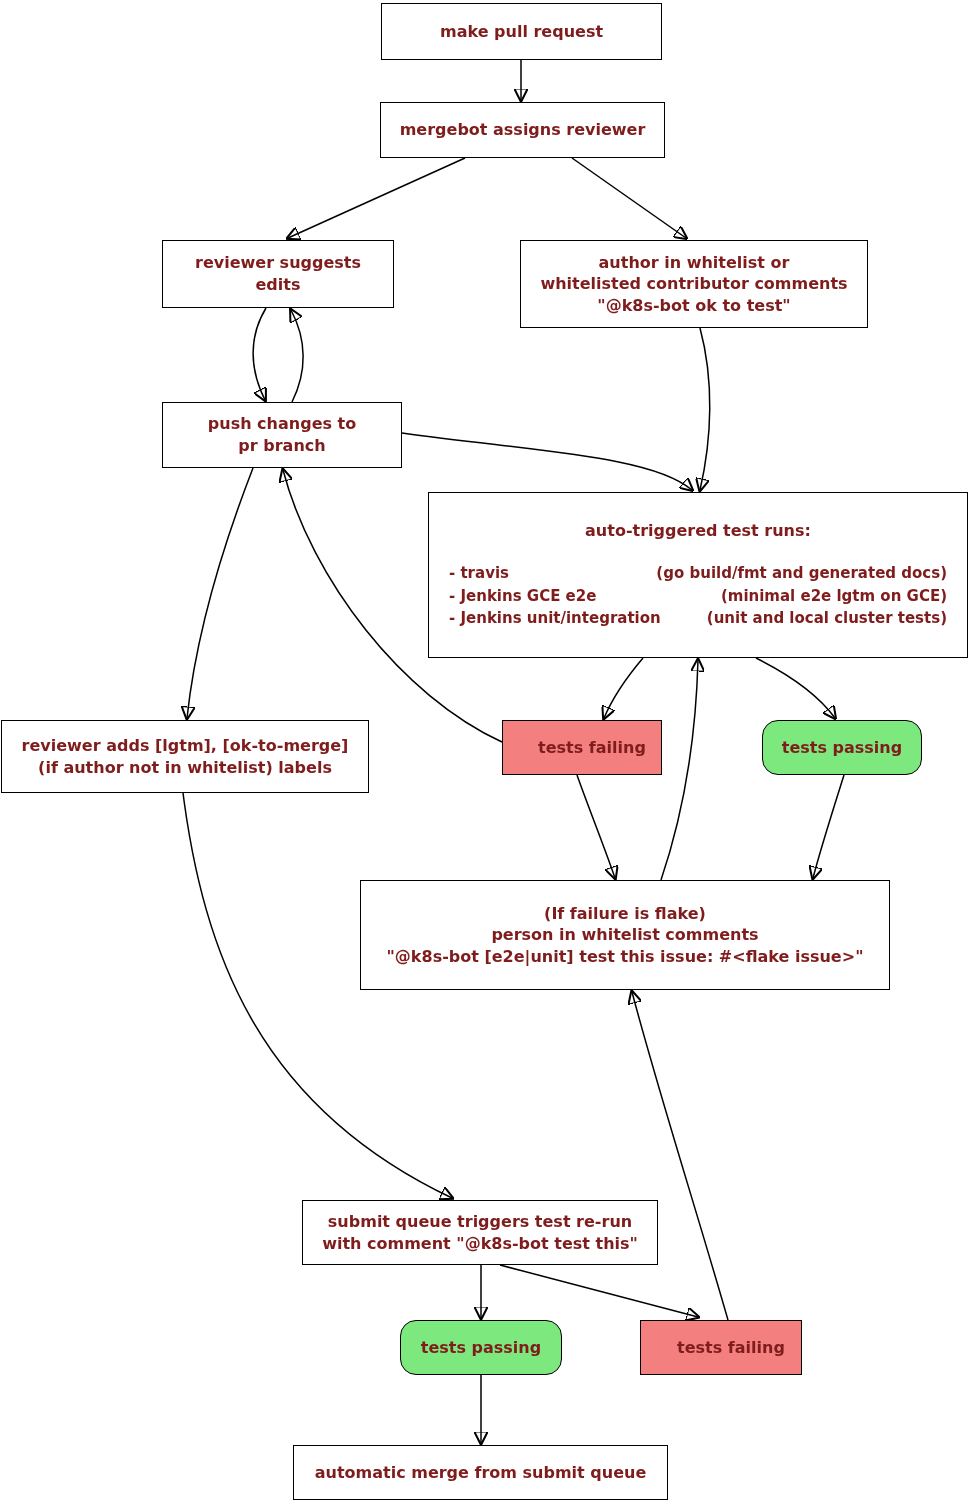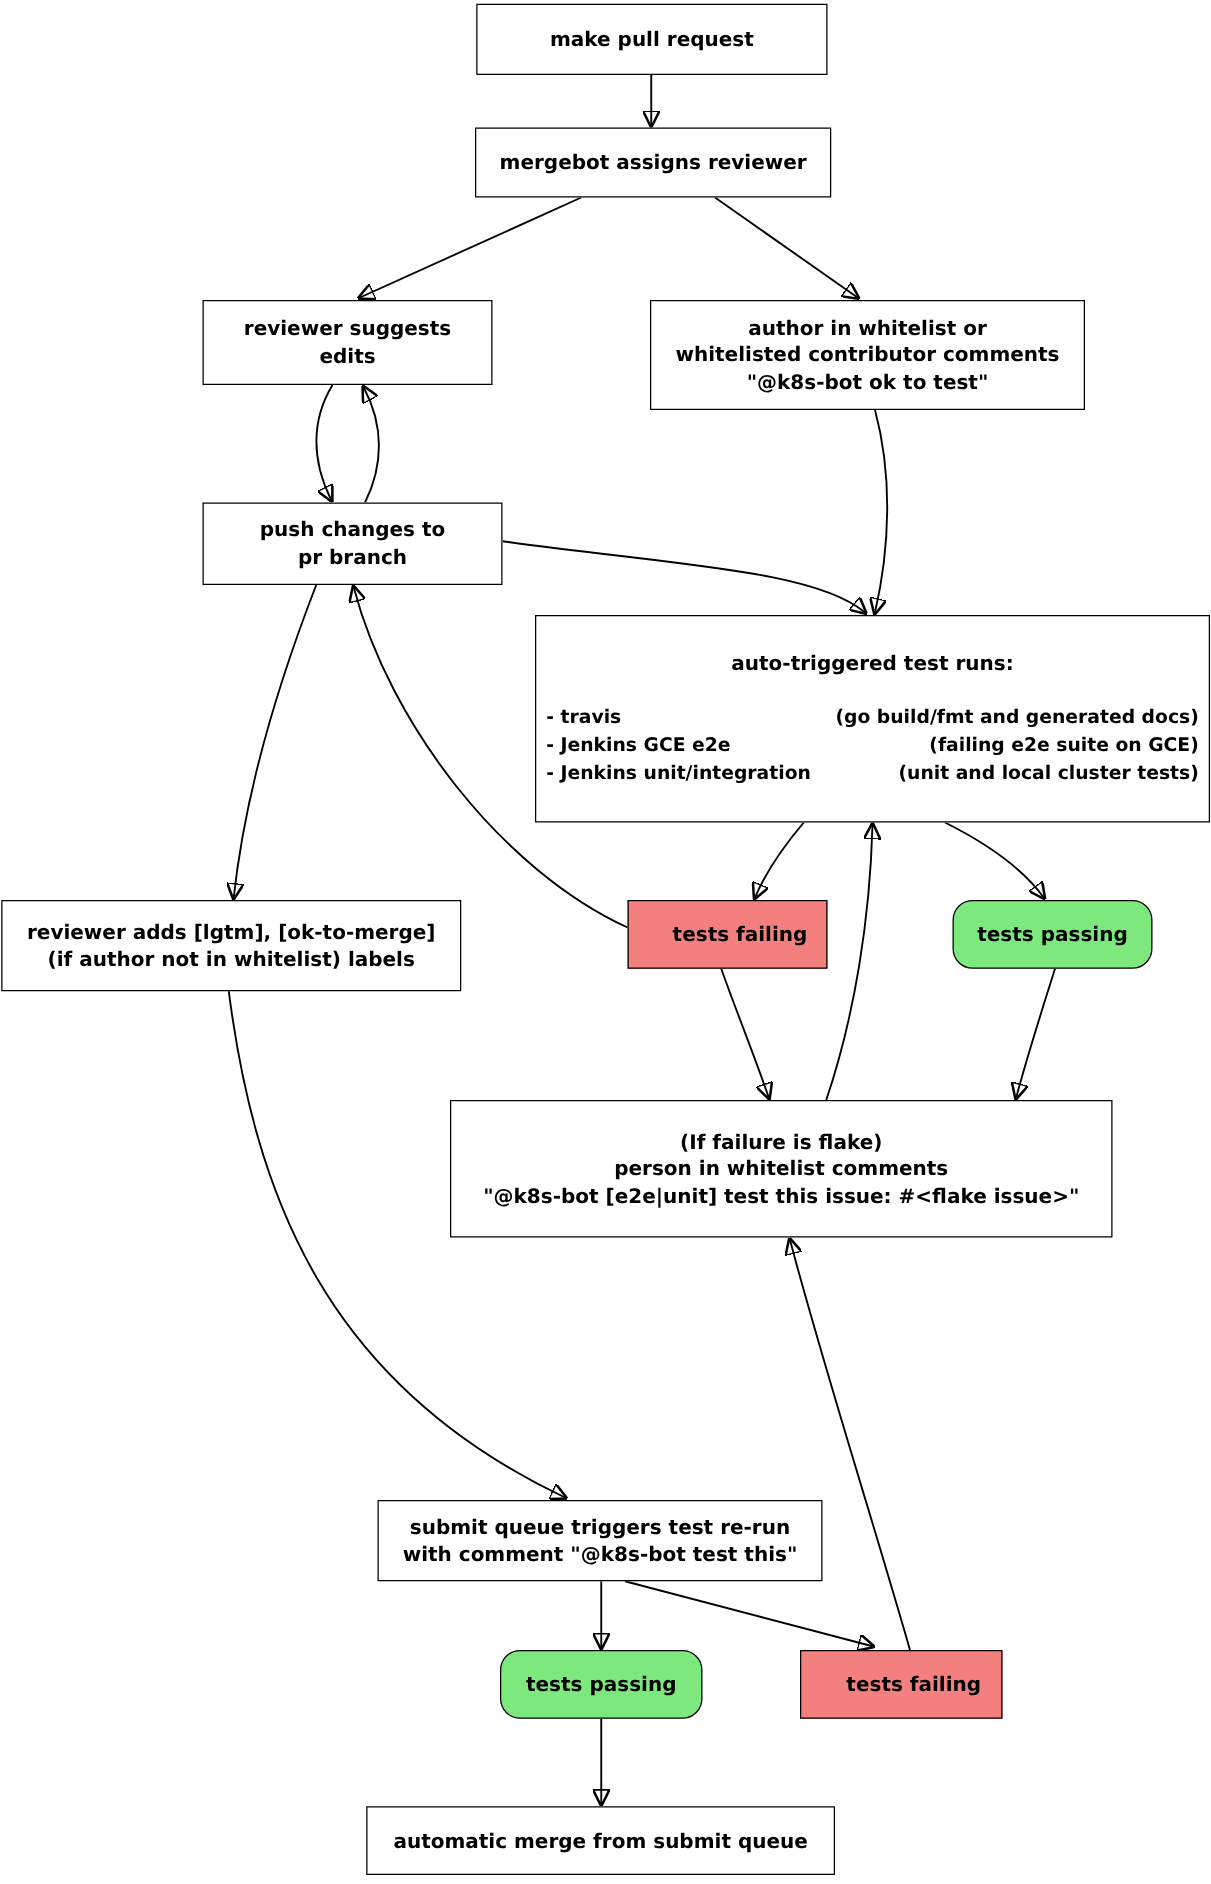--- a/index.html
+++ b/index.html
@@ -1,33 +1,33 @@
 <!DOCTYPE html>
 <html><head>
 <meta charset="utf-8">
 <style>
   html,body{margin:0;padding:0;background:#ffffff;}
   .canvas{
     position:relative;width:969px;height:1507px;overflow:hidden;
     font-family:"DejaVu Sans","Liberation Sans",sans-serif;
-    font-weight:bold;color:#000000;background:#fff;
+    font-weight:bold;color:#7f1d1d;background:#fff;
   }
   .edges{position:absolute;left:0;top:0;width:969px;height:1507px;}
   .edges path{fill:none;stroke:#000;stroke-width:1.5;marker-end:url(#arw);}
   .node{
     position:absolute;box-sizing:border-box;background:#ffffff;
     border:1.5px solid #000;display:flex;align-items:center;justify-content:center;
     text-align:center;font-size:16px;line-height:1.35;white-space:pre-line;
     padding:2px 8px;
   }
   .node.pass{background:#7de87d;border-radius:16px;}
   .node.fail{background:#f47f7f;padding-left:28px;}
   .node.testruns{
     flex-direction:column;align-items:stretch;justify-content:center;
-    white-space:normal;text-align:left;padding:10px 8px;
+    white-space:normal;text-align:left;padding:10px 20px;
   }
   .tr-title{text-align:center;margin-bottom:20px;font-size:16px;}
   .tr-row{display:flex;justify-content:space-between;font-size:15px;line-height:1.5;gap:28px;}
 </style>
 </head>
 <body>
 
 <div class="canvas">
 
   <svg class="edges" width="969" height="1507" viewBox="0 0 969 1507" xmlns="http://www.w3.org/2000/svg">
@@ -72,21 +72,21 @@
 pr branch</div>
 
   <div class="node testruns" style="left:428px;top:492px;width:540px;height:166px">
     <div class="tr-title">auto-triggered test runs:</div>
     <div class="tr-row">
       <span>- travis</span>
       <span>(go build/fmt and generated docs)</span>
     </div>
     <div class="tr-row">
       <span>- Jenkins GCE e2e</span>
-      <span>(failing e2e suite on GCE)</span>
+      <span>(minimal e2e lgtm on GCE)</span>
     </div>
     <div class="tr-row">
       <span>- Jenkins unit/integration</span>
       <span>(unit and local cluster tests)</span>
     </div>
   </div>
 
   <div class="node" style="left:1px;top:720px;width:368px;height:73px">reviewer adds [lgtm], [ok-to-merge]
 (if author not in whitelist) labels</div>
 

